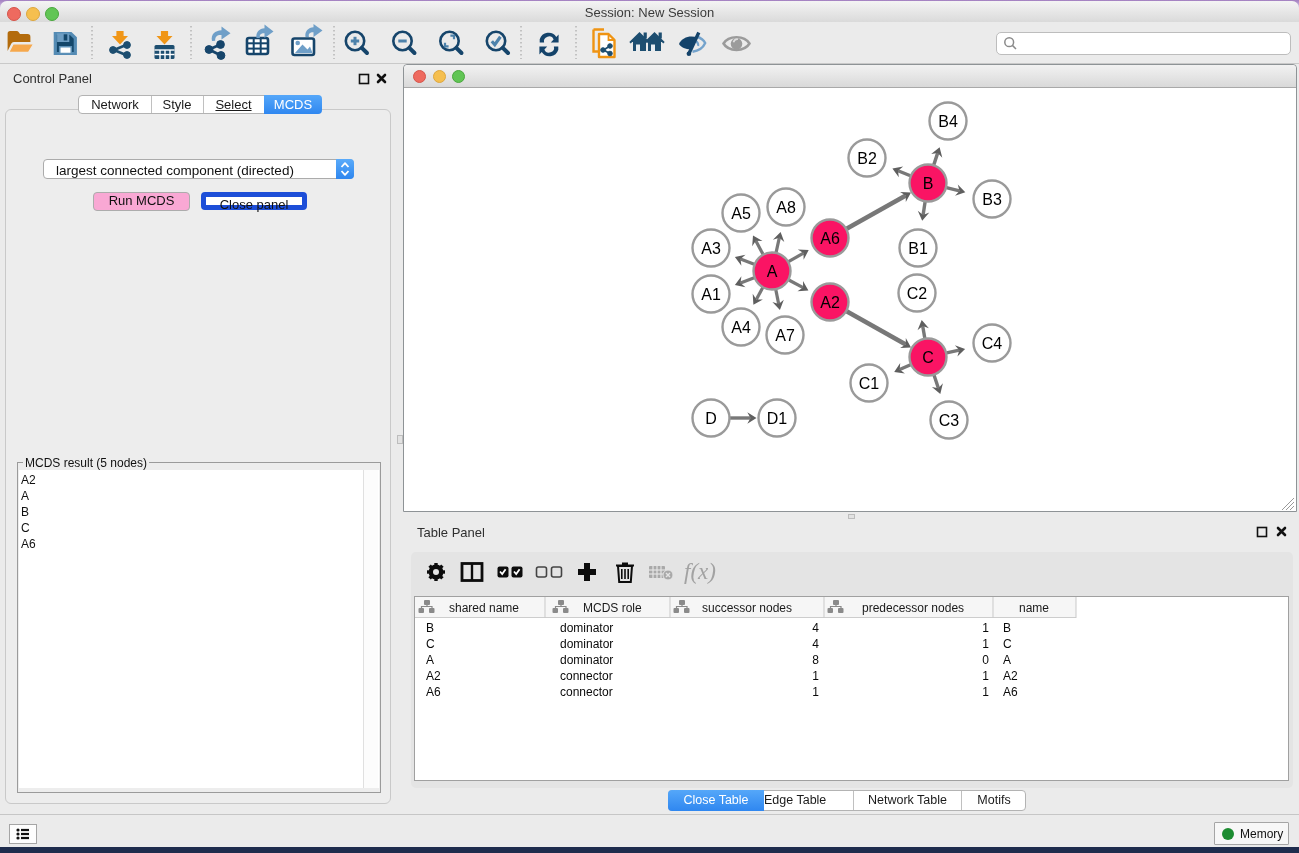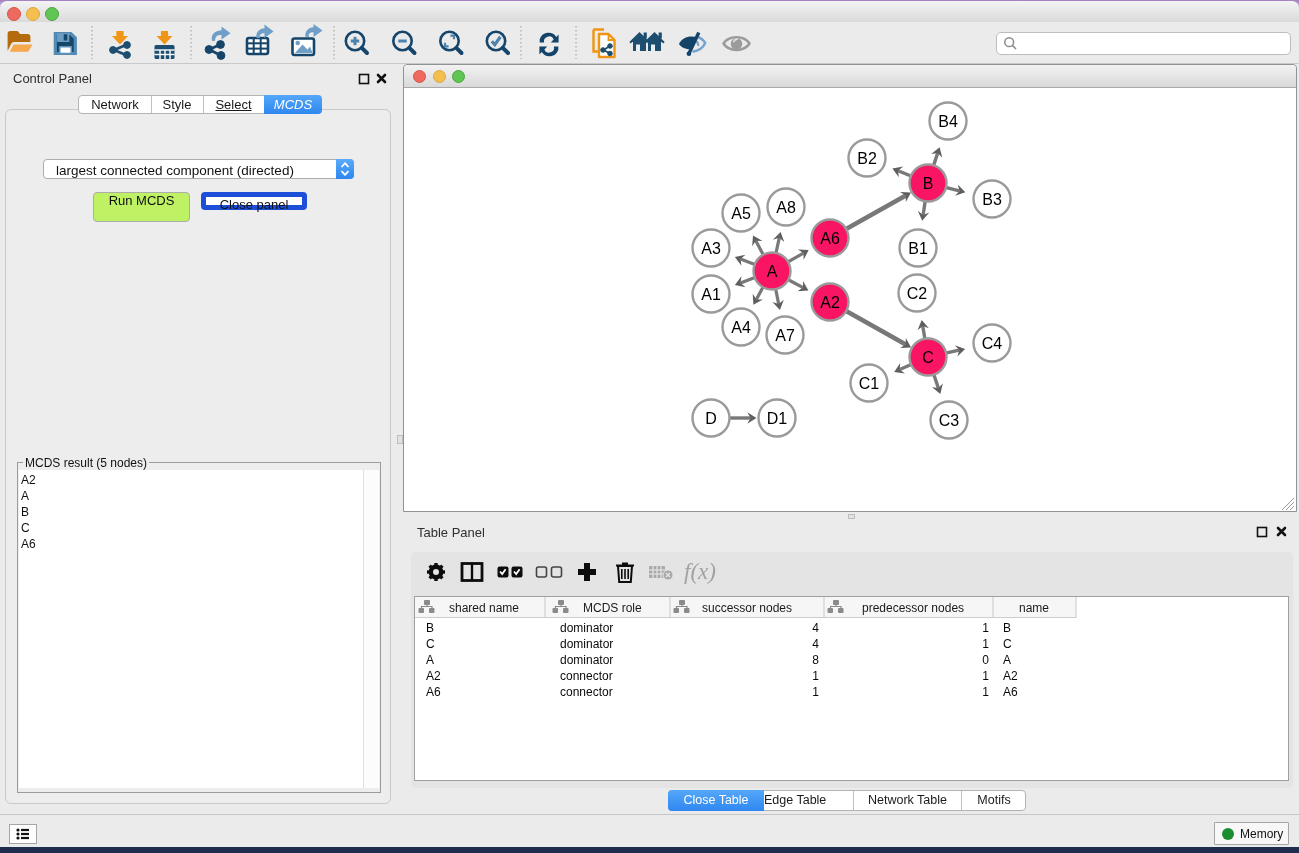--- a/index.html
+++ b/index.html
@@ -36,20 +36,21 @@
   #statusbar{left:0;top:814px;width:1299px;height:34px;background:#ebebeb;border-top:1px solid #c6c6c6;}
 </style>
 </head>
 <body>
 <div id="app">
   <div id="deskTop" class="abs"></div>
   <div id="titlebar" class="abs">
     <div class="tl t1"></div>
       <div class="tl t2"></div>
       <div class="tl t3"></div>
+    <div class="title">Session: New Session</div>
   </div>
   <div id="toolbar" class="abs"></div>
   <svg class="abs" style="left:0;top:22px" width="790" height="41" viewBox="0 0 790 41">
     <g stroke="#9a9a9a" stroke-width="1" stroke-dasharray="1.5,2.5">
       <line x1="92" y1="4" x2="92" y2="37"></line>
         <line x1="191" y1="4" x2="191" y2="37"></line>
       <line x1="334" y1="4" x2="334" y2="37"></line>
         <line x1="521" y1="4" x2="521" y2="37"></line>
       <line x1="576" y1="4" x2="576" y2="37"></line>
     </g>
@@ -192,32 +193,32 @@
   <div id="cpTitle" class="abs">Control Panel</div>
   <svg class="abs" style="left:358px;top:73px" width="32" height="12" viewBox="0 0 32 12">
     <rect x="1.5" y="1.5" width="9" height="9" fill="none" stroke="#111" stroke-width="1.6"></rect>
     <path d="M20 2 L27 9 M27 2 L20 9" stroke="#111" stroke-width="2.6" stroke-linecap="round"></path>
   </svg>
   <div class="abs" style="left:5px;top:109px;width:386px;height:695px;background:#ededed;border:1px solid #c9c9c9;border-radius:6px;box-sizing:border-box;"></div>
   <div class="abs" style="left:78px;top:95px;width:243px;height:19px;background:#fff;border:1px solid #b3b3b3;border-radius:4px;box-sizing:border-box;font-size:13px;">
     <div style="position:absolute;left:0;top:0;width:72px;height:17px;text-align:center;line-height:17px;color:#1a1a1a;border-right:1px solid #c0c0c0;">Network</div>
     <div style="position:absolute;left:72px;top:0;width:52px;height:17px;text-align:center;line-height:17px;color:#1a1a1a;border-right:1px solid #c0c0c0;">Style</div>
     <div style="position:absolute;left:124px;top:0;width:61px;height:17px;text-align:center;line-height:17px;color:#1a1a1a;text-decoration:underline;">Select</div>
-    <div style="position:absolute;left:185px;top:-1px;width:58px;height:19px;text-align:center;line-height:19px;color:#fff;background:linear-gradient(#55a7f9,#2f87f0);border-radius:0 4px 4px 0;font-style:italic;">MCDS</div>
+    <div style="position:absolute;left:185px;top:-1px;width:58px;height:19px;text-align:center;line-height:19px;color:#fff;background:linear-gradient(#55a7f9,#2f87f0);border-radius:0 4px 4px 0;">MCDS</div>
   </div>
   <div class="abs" style="left:43px;top:159px;width:311px;height:20px;background:#fff;border:1px solid #ababab;border-radius:4px;box-sizing:border-box;">
     <div style="position:absolute;left:12px;top:2.5px;font-size:13.5px;color:#111;">largest connected component (directed)</div>
     <div style="position:absolute;right:-1px;top:-1px;width:18px;height:20px;background:linear-gradient(#5aabfa,#2e86ef);border-radius:0 4px 4px 0;">
       <svg width="18" height="20" viewBox="0 0 18 20">
         <path d="M5.5 8 L9 4.2 L12.5 8" fill="none" stroke="#fff" stroke-width="1.8" stroke-linejoin="round"></path>
         <path d="M5.5 12 L9 15.8 L12.5 12" fill="none" stroke="#fff" stroke-width="1.8" stroke-linejoin="round"></path>
       </svg>
     </div>
   </div>
-  <div class="abs" style="left:93px;top:192px;width:97px;height:30px;background:#bef264;border:1px solid #acacac;border-radius:4px;box-sizing:border-box;text-align:center;line-height:16px;font-size:13px;color:#111;">Run MCDS</div>
+  <div class="abs" style="left:93px;top:192px;width:97px;height:19px;background:#f9a8d4;border:1px solid #acacac;border-radius:4px;box-sizing:border-box;text-align:center;line-height:16px;font-size:13px;color:#111;">Run MCDS</div>
   <div class="abs" style="left:201px;top:192px;width:106px;height:18px;background:#fff;border:5px solid #1d4ed8;border-radius:4px;box-sizing:border-box;text-align:center;line-height:16px;font-size:13px;color:#111;">Close panel</div>
   <div class="abs" style="left:17px;top:462px;width:364px;height:331px;border:1px solid #9b9b9b;box-sizing:border-box;"></div>
   <div class="abs" style="left:23px;top:456px;background:#ededed;padding:0 2px;font-size:12px;color:#111;">MCDS result (5 nodes)</div>
   <div class="abs" style="left:19px;top:470px;width:360px;height:318px;background:#fff;"></div>
   <div class="abs" style="left:363px;top:470px;width:15px;height:318px;background:#fcfcfc;border-left:1px solid #e0e0e0;box-sizing:border-box;"></div>
   <div class="abs" style="left:21px;top:472px;font-size:12px;line-height:16px;color:#111;">A2<br>A<br>B<br>C<br>A6</div>
   <div class="abs" style="left:397px;top:435px;width:6px;height:9px;background:#e2e2e2;border:1px solid #bdbdbd;box-sizing:border-box;"></div>
   <div class="abs" style="left:848px;top:514px;width:7px;height:5px;background:#e2e2e2;border:1px solid #bdbdbd;box-sizing:border-box;"></div>
   <div id="netwin" class="abs">
     <div id="netbar">

